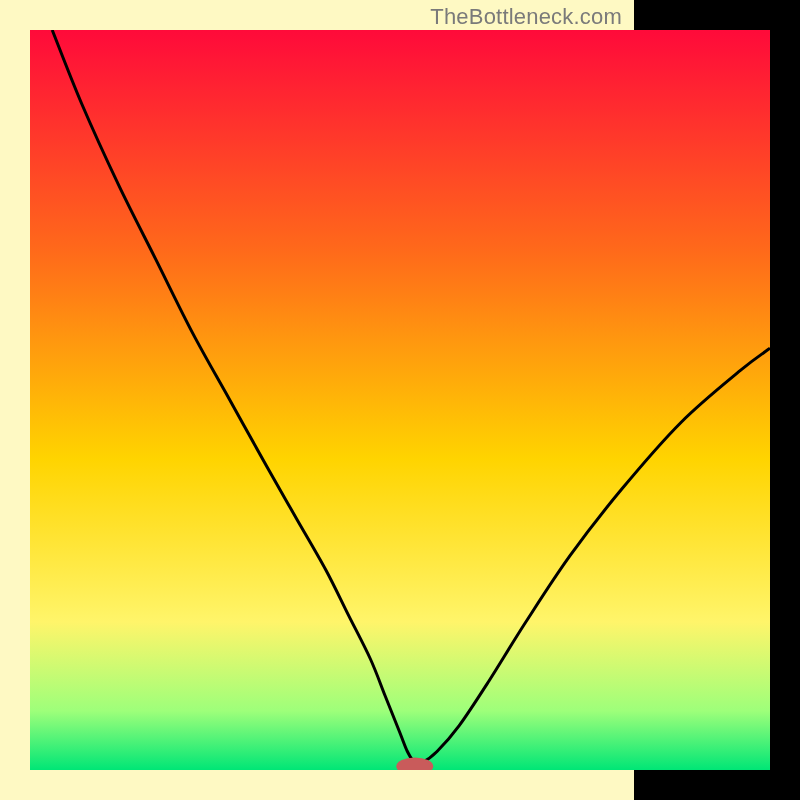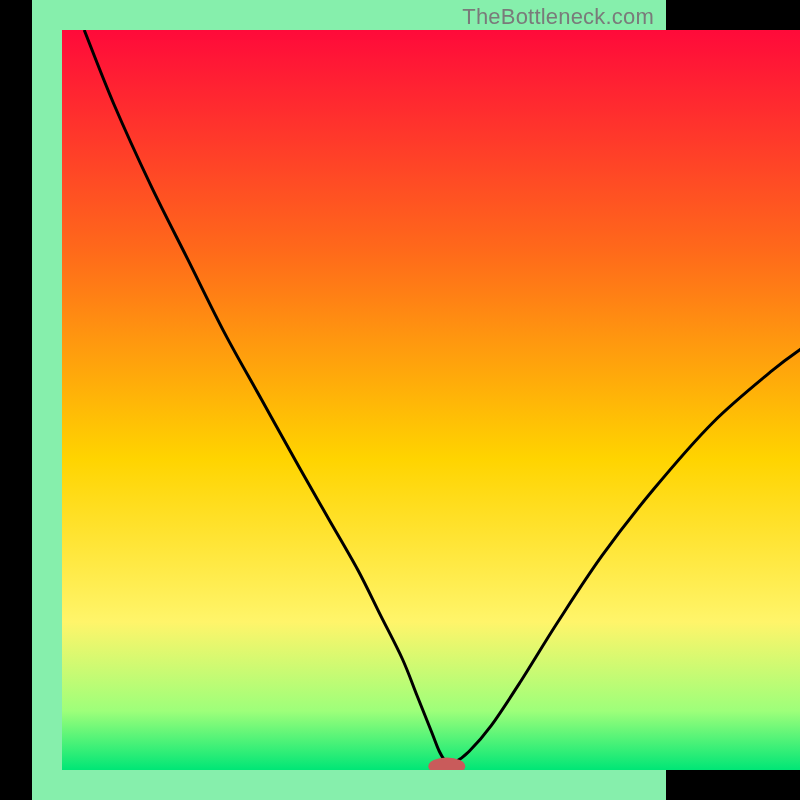--- a/index.html
+++ b/index.html
@@ -7,22 +7,21 @@
     padding: 0;
     width: 800px;
     height: 800px;
     background: #000;
     overflow: hidden;
   }
   .frame {
     position: relative;
     width: 634px;
     height: 800px;
-    background: #86efac;
-    margin-left: 32px;
+    background: #fef9c3;
   }
   .watermark {
     position: absolute;
     top: 4px;
     right: 12px;
     font-family: Arial, Helvetica, sans-serif;
     font-size: 22px;
     color: #7a7a7a;
     letter-spacing: 0.2px;
     z-index: 5;

